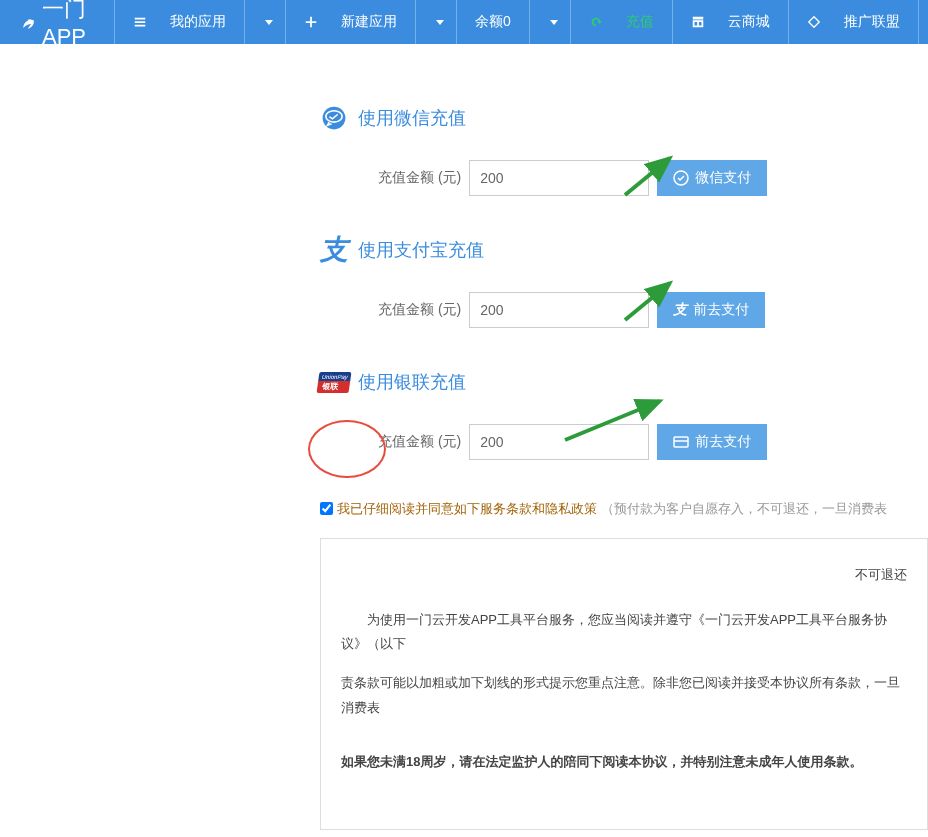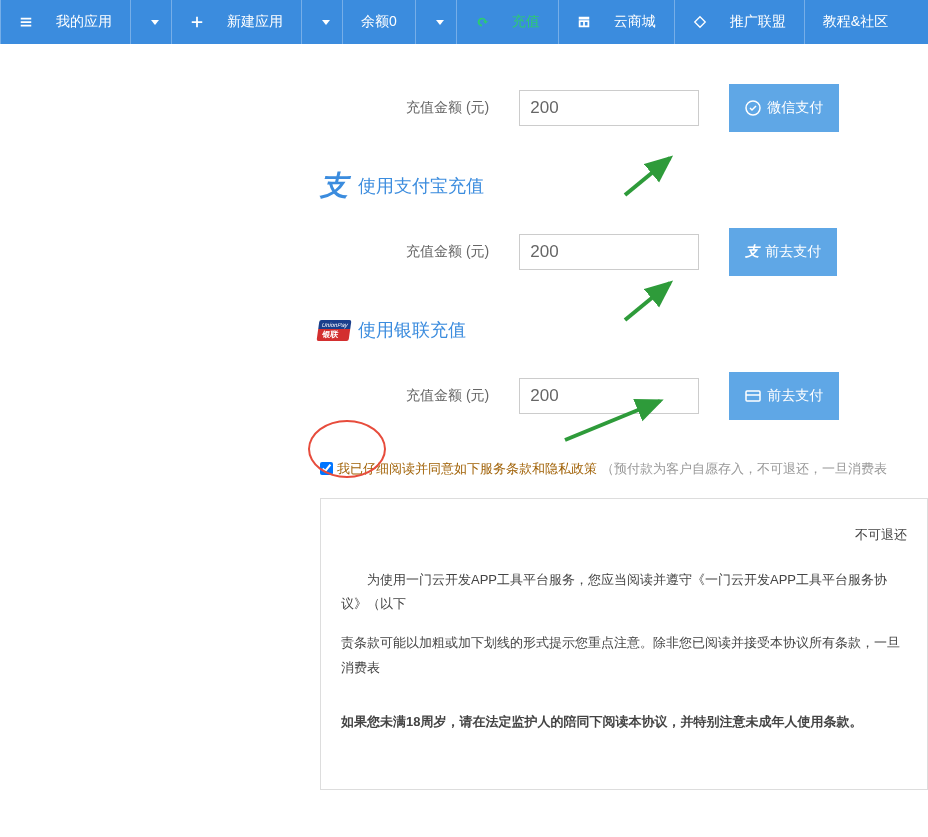--- a/index.html
+++ b/index.html
@@ -16,24 +16,24 @@
     .nav-item.caret-only { padding: 0 12px; }
 
     
     .main { padding: 40px 0 40px 320px; min-width: 928px; }
 
     .section-header { display: flex; align-items: center; gap: 10px; color: #3b8cde; font-size: 18px; margin-top: 40px; margin-bottom: 28px; }
     .section-header:first-child { margin-top: 20px; }
     .section-icon { width: 28px; height: 28px; display: inline-flex; align-items: center; justify-content: center; }
     .section-icon svg { width: 26px; height: 26px; }
 
-    .form-row { display: flex; align-items: center; gap: 30px; margin-left: 86px; }
+    .form-row { display: flex; align-items: center; gap: 8px; margin-left: 58px; }
     .form-label { color: #666; font-size: 14px; }
-    .amount-input { width: 180px; height: 36px; border: 1px solid #ccc; padding: 0 10px; font-size: 17px; color: #666; }
-    .pay-btn { background: #5fa7e6; color: #fff; border: none; height: 48px; padding: 0 16px; display: inline-flex; align-items: center; gap: 6px; font-size: 14px; cursor: pointer; }
+    .amount-input { width: 180px; height: 36px; border: 1px solid #ccc; padding: 0 10px; font-size: 14px; color: #666; }
+    .pay-btn { background: #5fa7e6; color: #fff; border: none; height: 36px; padding: 0 16px; display: inline-flex; align-items: center; gap: 6px; font-size: 14px; cursor: pointer; }
     .pay-btn svg { width: 16px; height: 16px; }
     .pay-btn .alipay-glyph { font-style: italic; font-weight: bold; font-size: 14px; }
 
     .arrow { position: absolute; pointer-events: none; }
     .arrow svg { width: 100%; height: 100%; }
 
     .agree-row { margin-top: 40px; margin-left: 0; display: flex; align-items: flex-start; gap: 4px; font-size: 13px; position: relative; }
     .agree-link { color: #a16207; text-decoration: none; }
     .agree-note { color: #999; }
 
@@ -46,20 +46,26 @@
     .circle-mark { position: absolute; width: 78px; height: 58px; border: 2px solid #e74c3c; border-radius: 50%; pointer-events: none; }
 
     .wrapper { position: relative; width: 928px; }
   </style>
 </head>
 <body>
 
 <div class="wrapper">
 
 <div class="navbar">
+  <div class="brand">
+    <svg viewBox="0 0 24 24">
+          <path fill="#fff" d="M17 8C8 10 5 16 5 21c3-4 8-6 12-6-3 3-5 7-5 7s9-2 9-12c0 0-5-3-10-1 2 0 4 0 6-1z"></path>
+        </svg>
+    <span>一门APP</span>
+  </div>
 
   <div class="nav-item">
     <svg viewBox="0 0 16 16">
           <path fill="#fff" d="M2 3h12v2H2zM2 7h12v2H2zM2 11h12v2H2z"></path>
         </svg>
     <span>我的应用</span>
   </div>
   <div class="nav-item caret-only">
         <span class="caret"></span>
       </div>
@@ -103,20 +109,32 @@
   </div>
 
   <div class="nav-item">
     <span>教程&amp;社区</span>
   </div>
 
 </div>
 
 <div class="main">
 
+  <div class="section-header">
+    <span class="section-icon">
+      <svg viewBox="0 0 32 32">
+            <circle cx="16" cy="16" r="14" fill="#3b8cde"></circle>
+            <path fill="#fff" d="M10 13a1.5 1.5 0 1 1 0-3 1.5 1.5 0 0 1 0 3zm8 0a1.5 1.5 0 1 1 0-3 1.5 1.5 0 0 1 0 3zM16 6C9 6 4 10 4 15c0 3 2 5 4 7l-1 3 4-2c2 1 3 1 5 1 7 0 12-4 12-9S23 6 16 6z" opacity="0.0"></path>
+            <ellipse cx="16" cy="14" rx="10" ry="7" fill="none" stroke="#fff" stroke-width="2"></ellipse>
+            <path d="M10 21l-2 4 5-2" fill="none" stroke="#fff" stroke-width="2"></path>
+            <path d="M20 12l-6 5-3-2" fill="none" stroke="#fff" stroke-width="2" stroke-linecap="round"></path>
+          </svg>
+    </span>
+    <span>使用微信充值</span>
+  </div>
   <div class="form-row">
     <span class="form-label">充值金额 (元)</span>
     <input class="amount-input" value="200" style="">
     <button class="pay-btn">
       <svg viewBox="0 0 16 16">
             <circle cx="8" cy="8" r="7" fill="none" stroke="#fff" stroke-width="1.5"></circle>
             <path d="M5 8l2 2 4-4" fill="none" stroke="#fff" stroke-width="1.5"></path>
           </svg>
       <span>微信支付</span>
     </button>

